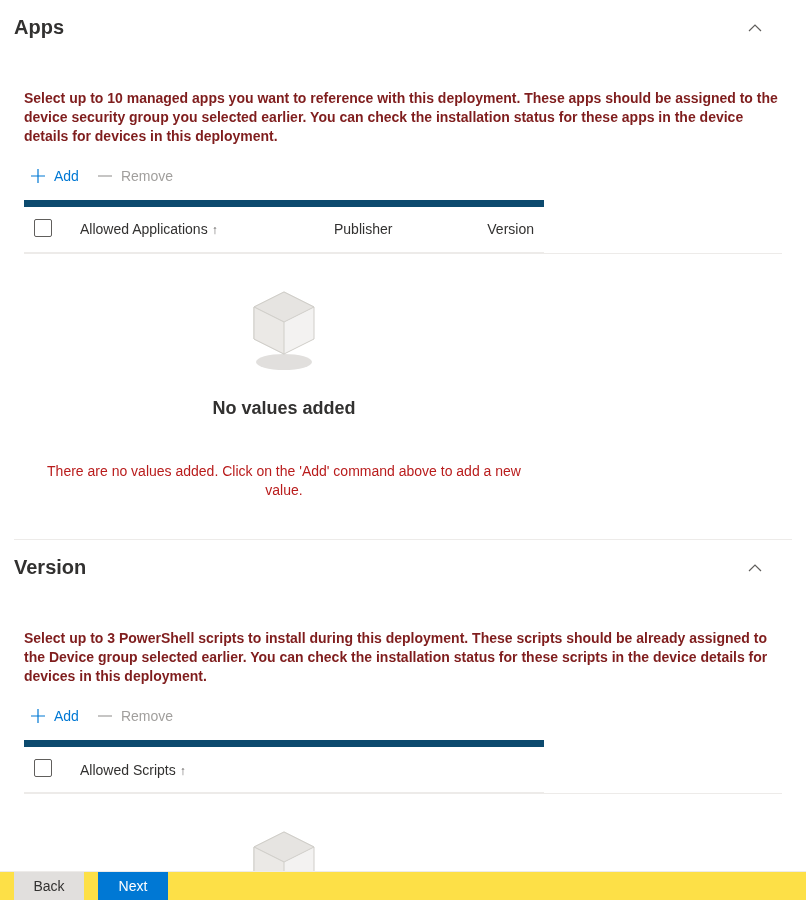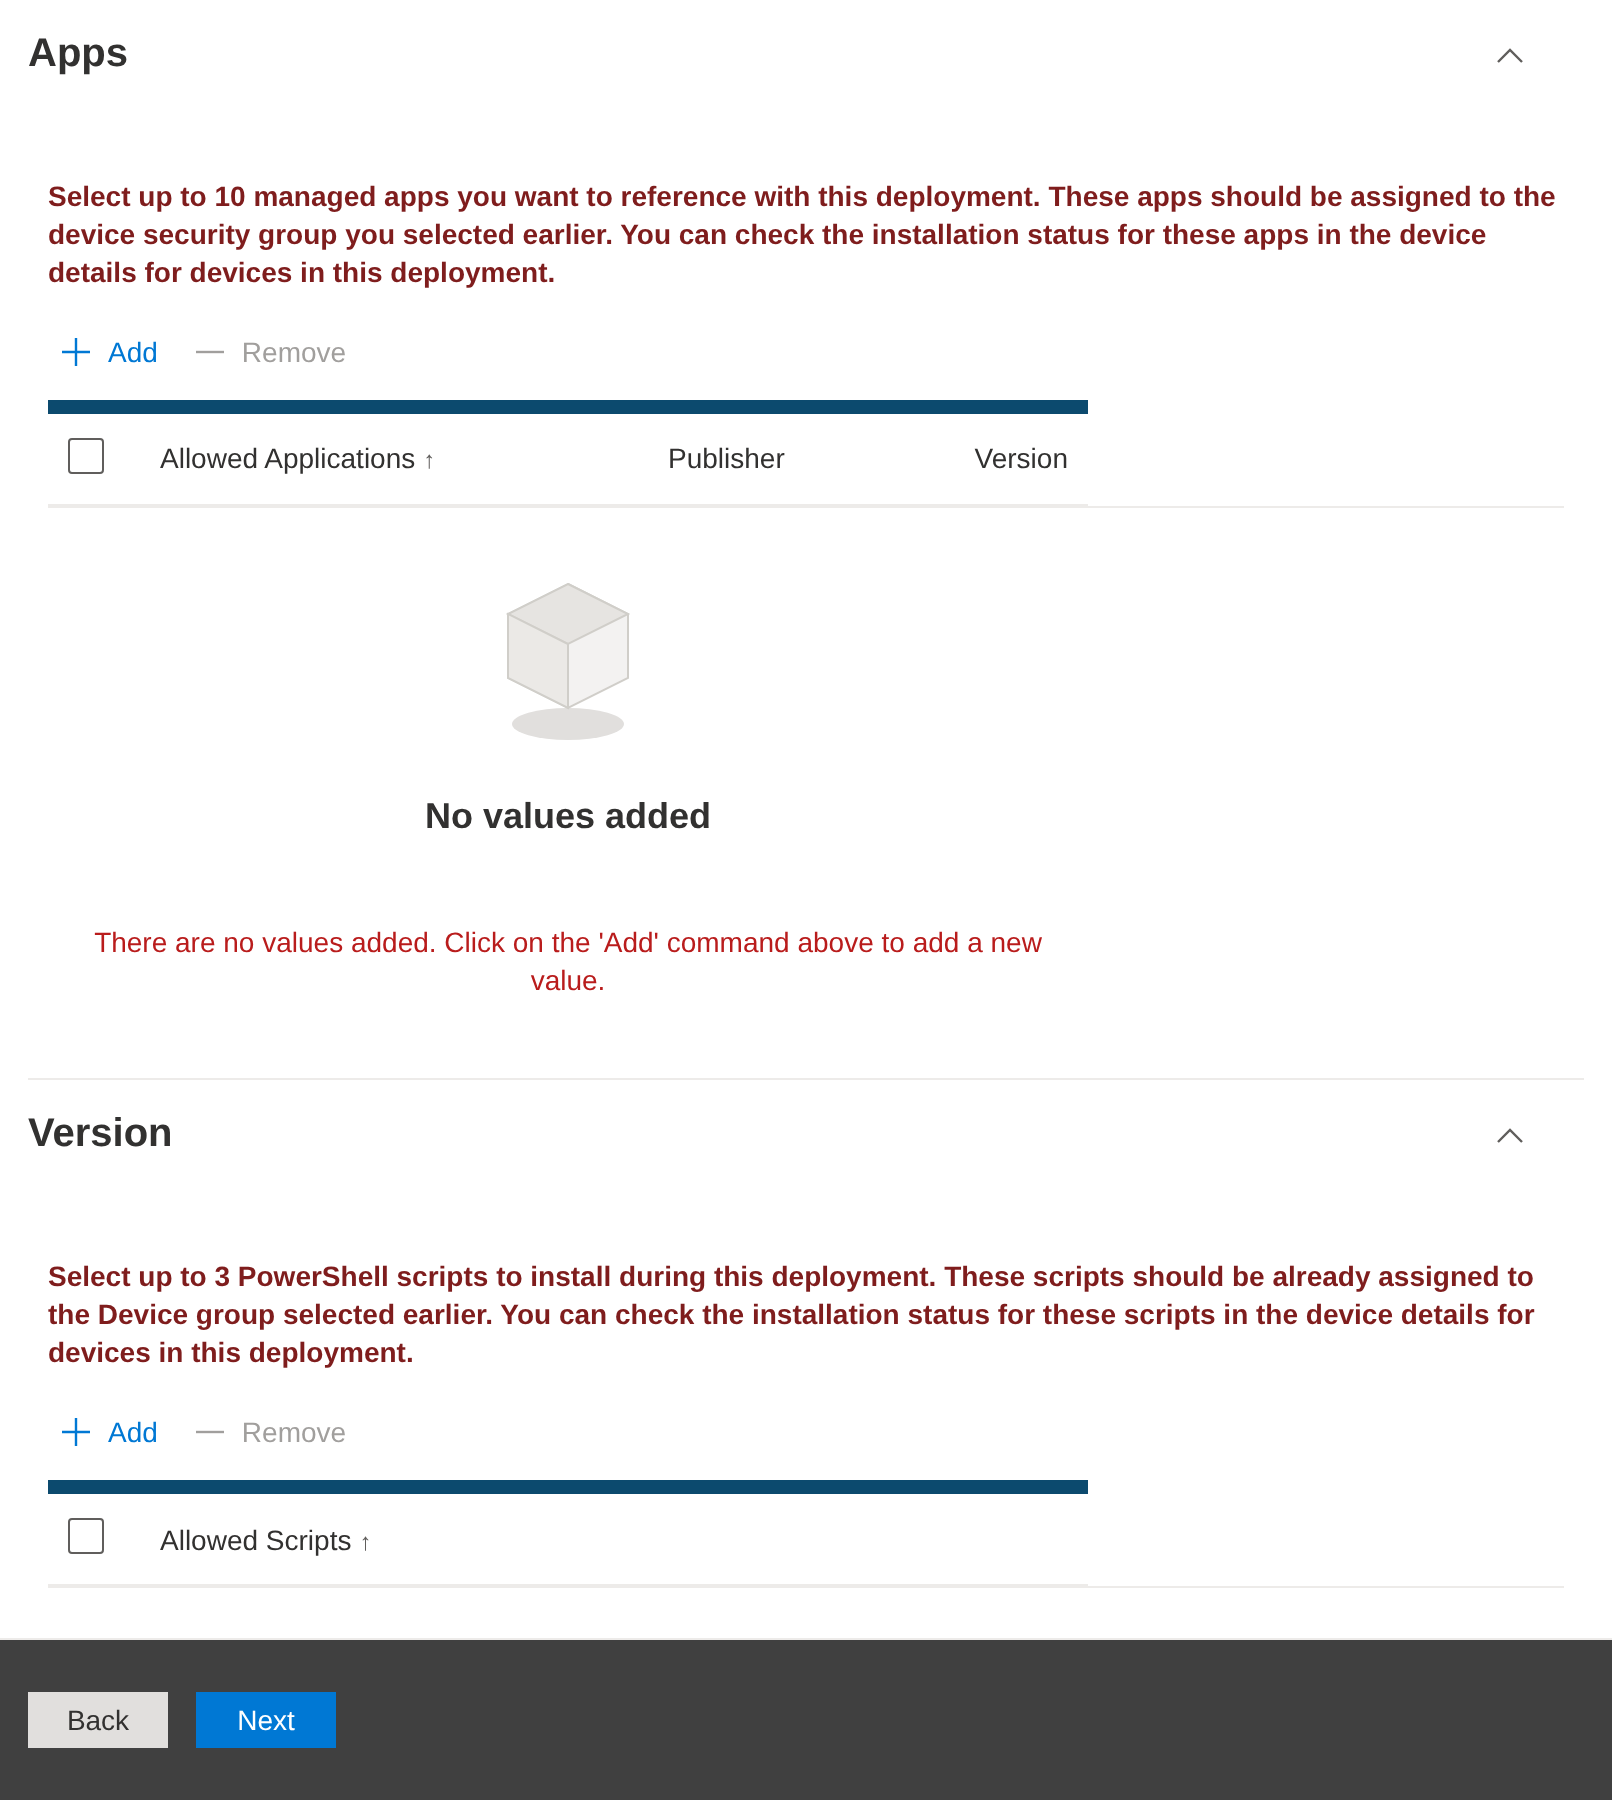--- a/index.html
+++ b/index.html
@@ -127,24 +127,24 @@
     height: 1px;
     background: #edebe9;
     margin: 0 14px;
   }
   .footer {
     position: absolute;
     bottom: 0;
     left: 0;
     right: 0;
     border-top: 1px solid #edebe9;
-    padding: 26px 14px;
+    padding: 0 14px;
     display: flex;
     gap: 14px;
-    background: #404040;
+    background: #fde047;
   }
   .footer-btn {
     font: inherit;
     font-size: 14px;
     padding: 6px 18px;
     border: none;
     cursor: pointer;
     min-width: 70px;
   }
   .footer-btn.secondary { background: #e1dfdd; color: #323130; }

